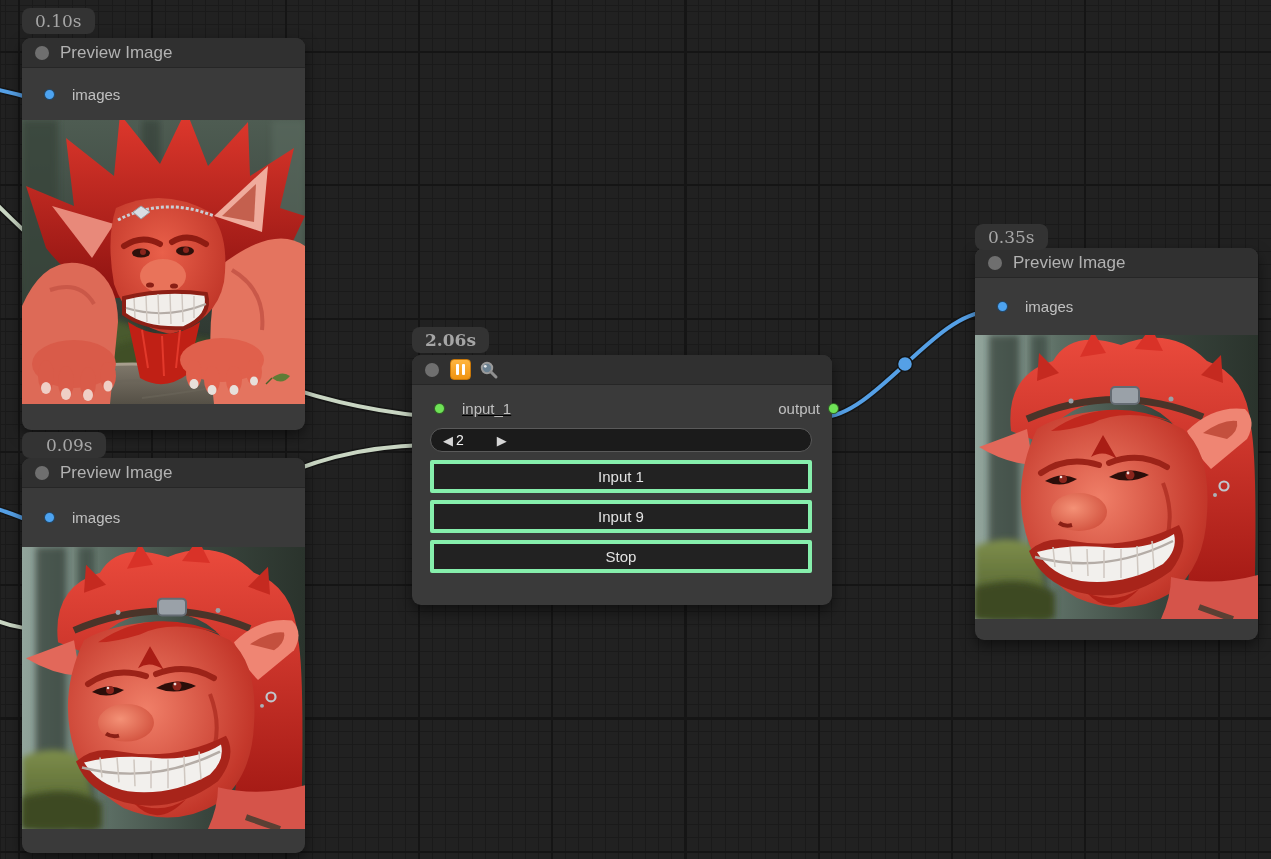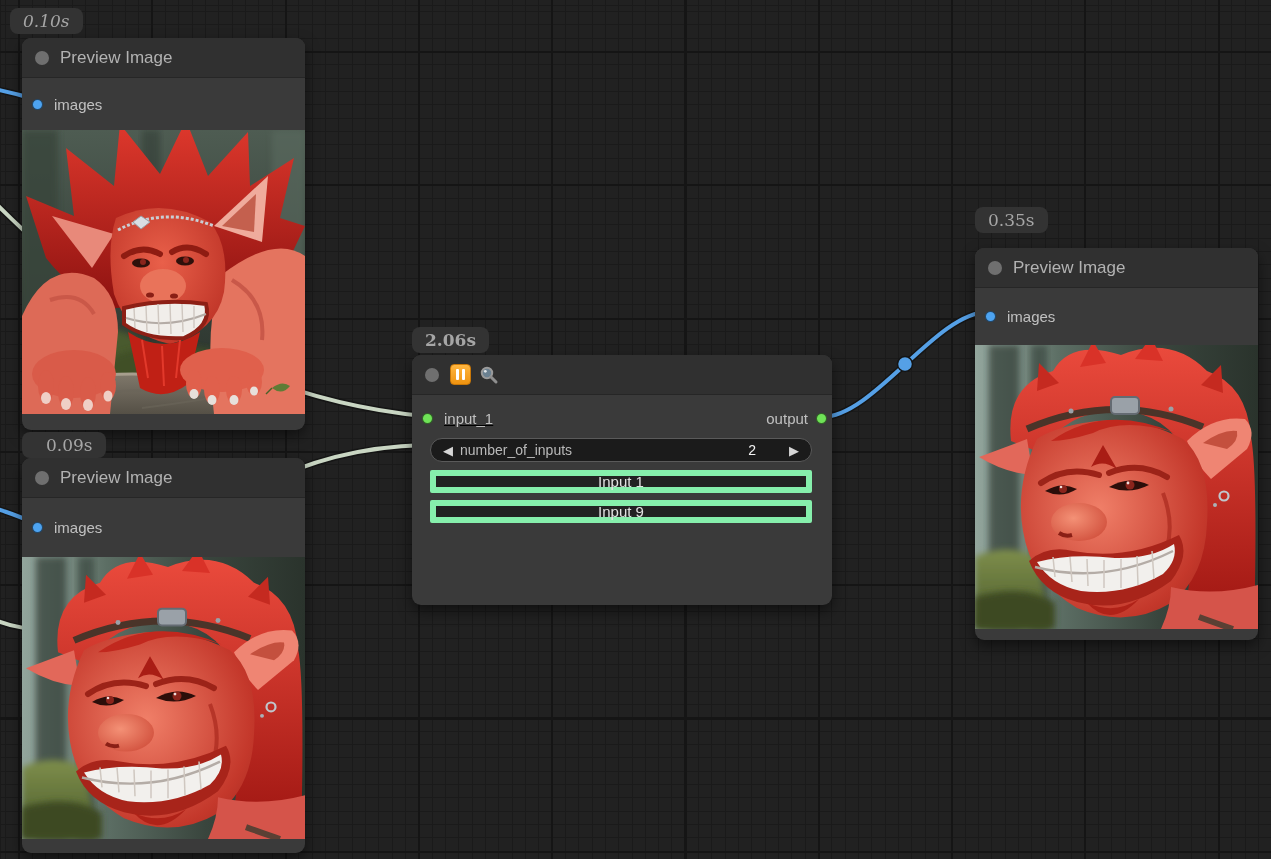--- a/index.html
+++ b/index.html
@@ -25,29 +25,29 @@
   .badge{
     position:absolute;z-index:3;background:#333333;color:#a6a6a6;
     font-family:"DejaVu Serif",serif;font-size:17px;line-height:26px;
     padding:0 13px;border-radius:8px;height:26px;
   }
   .node{
     position:absolute;z-index:2;background:#3a3a3a;border-radius:9px;
     box-shadow:0 6px 14px rgba(0,0,0,.5);
   }
   .node-header{
-    height:40px;background:#303030;border-radius:9px 9px 0 0;
+    height:30px;background:#303030;border-radius:9px 9px 0 0;
     border-bottom:1px solid #262626;
     display:flex;align-items:center;gap:11px;padding:0 13px;box-sizing:border-box;
   }
   .collapse-dot{width:14px;height:14px;border-radius:50%;background:#6f6f6f;flex:0 0 auto;}
   .node-title{color:#b2b2b2;font-size:17px;white-space:nowrap;overflow:hidden;}
   .preview-body{display:flex;align-items:center;}
-  .port-row{position:relative;display:flex;align-items:center;gap:11px;padding-left:10px;
-    color:#c0c0c0;font-size:15px;height:29px;width:100%;box-sizing:border-box;}
+  .port-row{position:relative;display:flex;align-items:center;gap:17px;padding-left:10px;
+    color:#c0c0c0;font-size:15px;height:29px;width:100%;box-sizing:border-box;margin-left:12px;}
   .port-dot{width:11px;height:11px;border-radius:50%;background:#4da3f0;
     border:1px solid rgba(0,0,0,.55);box-sizing:border-box;flex:0 0 auto;}
   .out-label{position:absolute;right:24px;color:#c0c0c0;}
   .out-dot{position:absolute;right:5px;}
   .node-image{display:block;width:283px;}
   .node-image svg{display:block;width:100%;height:100%;}
 
   .pause-icon{
     width:21px;height:21px;border-radius:4px;flex:0 0 auto;
     background:linear-gradient(180deg,#ffb640,#ef9310);
@@ -61,21 +61,21 @@
     margin:5px 20px 0 18px;height:24px;border-radius:13px;
     background:#1b1b1b;border:1px solid #5a5a5a;
     display:flex;align-items:center;padding:0 9px;box-sizing:border-box;
     color:#b9b9b9;font-size:14px;
   }
   .widget-arrow{color:#d6d6d6;font-size:13px;width:16px;text-align:center;cursor:pointer;flex:0 0 auto;}
   .widget-name{flex:1;margin-left:4px;}
   .widget-value{color:#f2f2f2;margin-right:30px;}
   .btn-col{margin:8px 20px 0 18px;}
   .node-btn{
-    height:23px;margin-bottom:7px;background:#222222;border:6px solid #86efac;
+    height:33px;margin-bottom:7px;background:#222222;border:4px solid #86efac;
     border-radius:2px;color:#e2e2e2;font-size:15px;
     display:flex;align-items:center;justify-content:center;cursor:pointer;box-sizing:border-box;
   }
 </style>
 </head>
 <body>
 
 <div class="canvas"></div>
 
 <svg width="0" height="0" style="position:absolute" aria-hidden="true">
@@ -248,24 +248,24 @@
   <path class="wire" d="M -28 504 C -6 506, 18 516, 37 524" stroke="#55a0e6"></path>
   <path class="wire-under" d="M -28 178 C 90 310, 255 400, 424 416"></path>
   <path class="wire" d="M -28 178 C 90 310, 255 400, 424 416" stroke="#c9d6c3"></path>
   <path class="wire-under" d="M -28 608 C 120 700, 150 452, 424 445"></path>
   <path class="wire" d="M -28 608 C 120 700, 150 452, 424 445" stroke="#c9d6c3"></path>
   <path class="wire-under" d="M 822 417 C 874 417, 936 312, 988 312"></path>
   <path class="wire" d="M 822 417 C 874 417, 936 312, 988 312" stroke="#55a0e6"></path>
   <circle cx="905" cy="364" r="7.5" stroke="#141414" stroke-width="1.5" fill="#55a0e6"></circle>
 </svg>
 
-<div class="badge" style="left:10px;top:8px;font-style:italic;">0.10s</div>
+<div class="badge" style="left:22px;top:8px;">0.10s</div>
 <div class="badge" style="left:22px;top:432px;padding-left:24px;">0.09s</div>
 <div class="badge" style="left:412px;top:327px;font-weight:bold;">2.06s</div>
-<div class="badge" style="left:975px;top:207px;">0.35s</div>
+<div class="badge" style="left:975px;top:224px;">0.35s</div>
 
 <div class="node" style="left:22px;top:38px;width:283px;height:392px;">
   <div class="node-header">
     <span class="collapse-dot"></span>
     <span class="node-title">Preview Image</span>
   </div>
   <div class="preview-body" style="height:52px;">
     <div class="port-row">
       <span class="port-dot" style="background: rgb(77, 163, 240);"></span>
       <span>images</span>
@@ -312,27 +312,27 @@
   <div style="padding-top:9px;text-decoration:underline;">
     <div class="port-row">
       <span class="port-dot" style="background: rgb(111, 226, 87);"></span>
       <span>input_1</span>
       <span class="out-label">output</span>
       <span class="port-dot out-dot" style="background: rgb(111, 226, 87);"></span>
     </div>
   </div>
   <div class="widget-pill">
     <span class="widget-arrow">◀</span>
-    <span class="widget-name">number_of_inputs</span>
     <span class="widget-value">2</span>
     <span class="widget-arrow">▶</span>
   </div>
   <div class="btn-col">
     <div class="node-btn">Input 1</div>
     <div class="node-btn">Input 9</div>
+    <div class="node-btn">Stop</div>
   </div>
 </div>
 
 <div class="node" style="left:975px;top:248px;width:283px;height:392px;">
   <div class="node-header">
     <span class="collapse-dot"></span>
     <span class="node-title">Preview Image</span>
   </div>
   <div class="preview-body" style="height:57px;">
     <div class="port-row">

